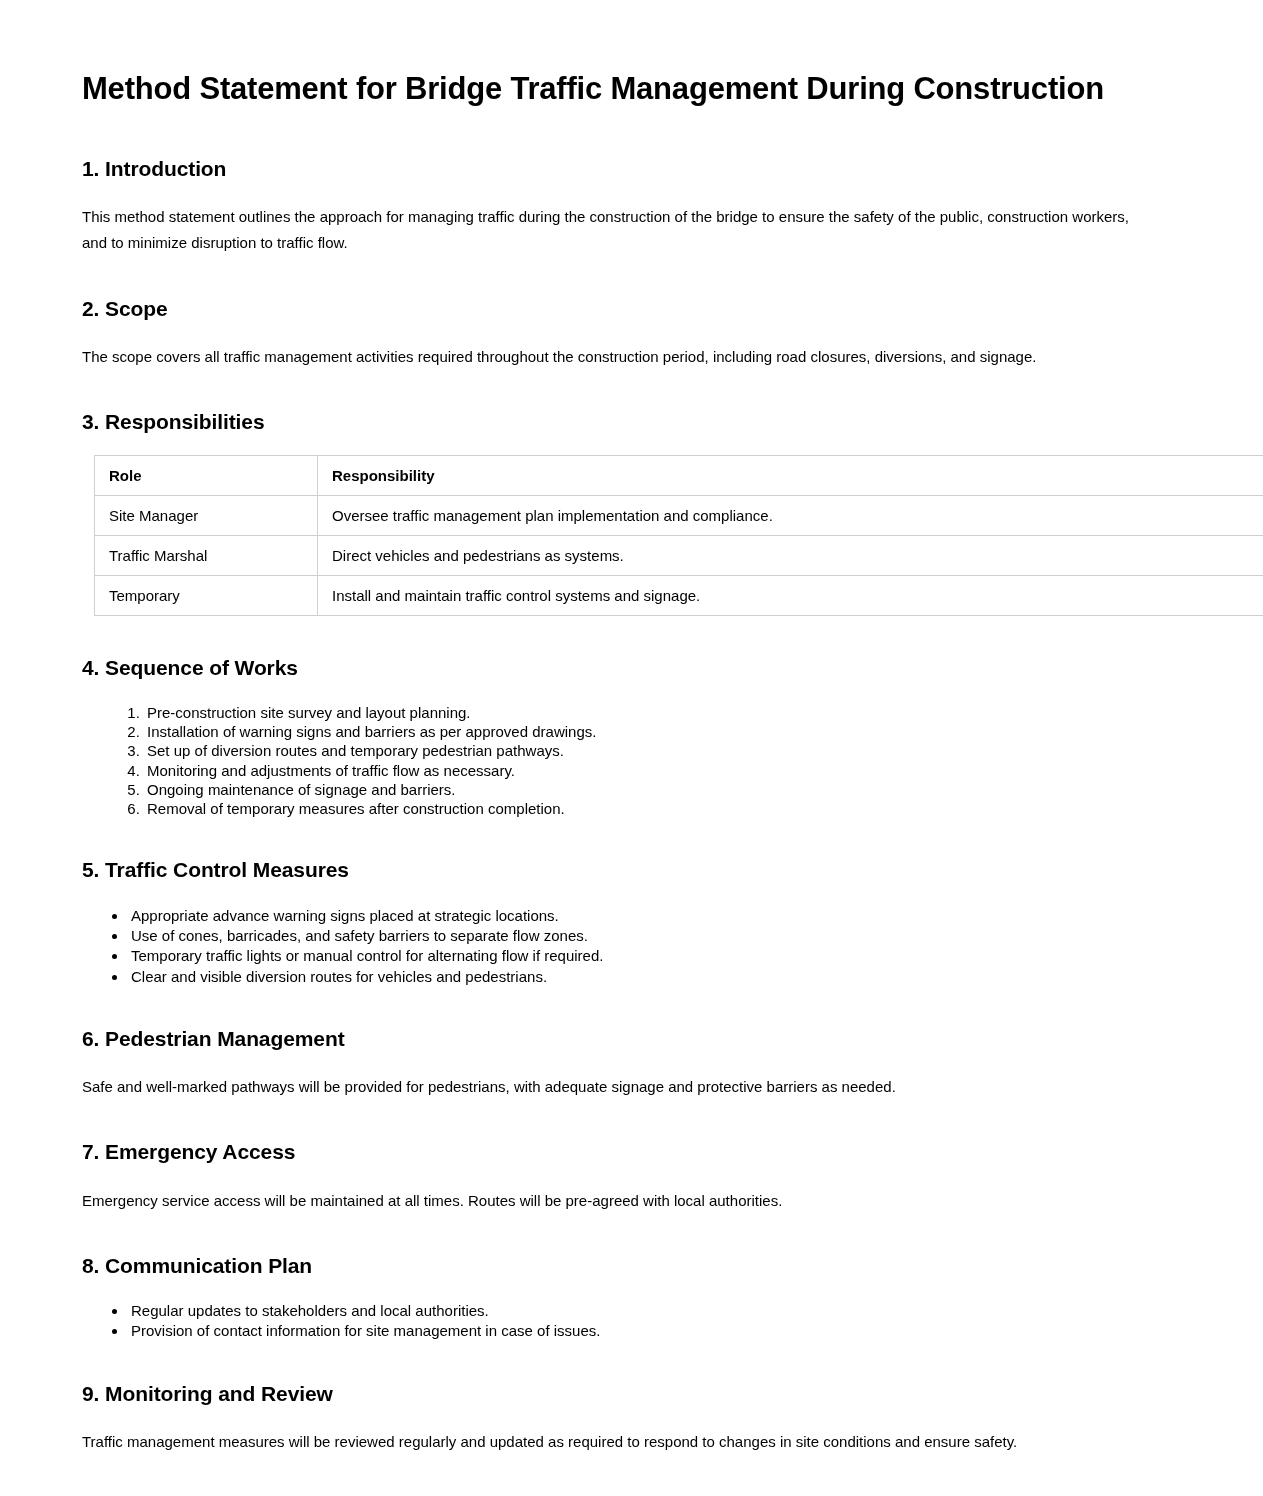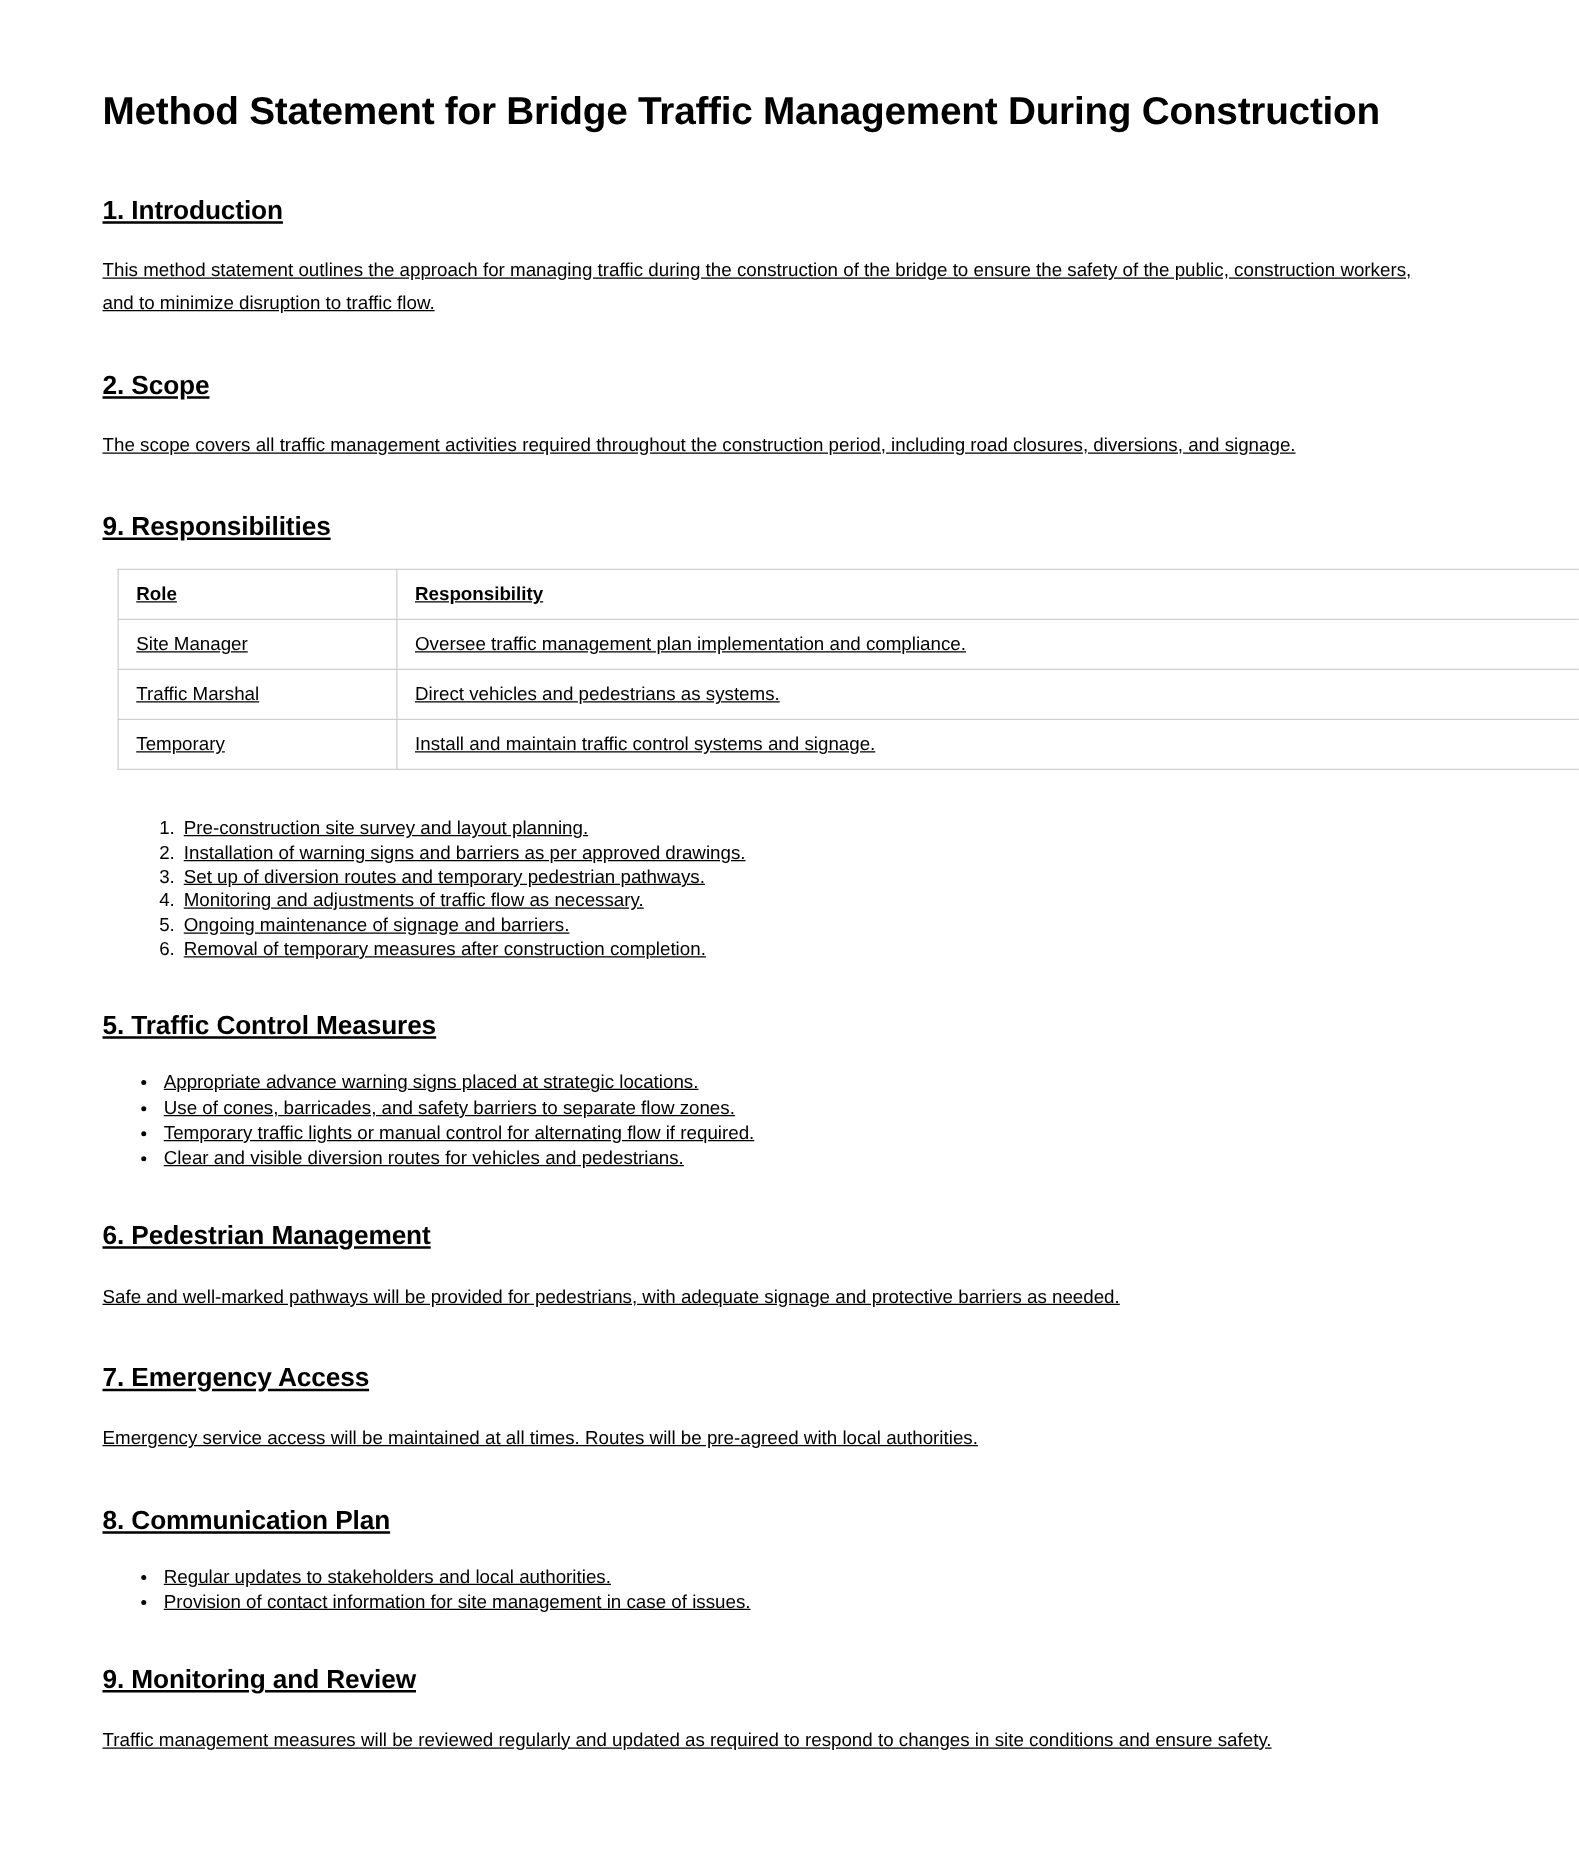--- a/index.html
+++ b/index.html
@@ -30,21 +30,20 @@
   }
   h2.section-heading {
     font-size: 21px;
     font-weight: bold;
     line-height: 1.3;
     margin: 0 0 22px 0;
     letter-spacing: -0.1px;
   }
   .section {
     margin: 0 0 38px 0;
-    text-decoration: underline;
   }
   .section:last-child {
     margin-bottom: 0;
   }
   p.body-text {
     font-size: 15px;
     line-height: 1.75;
     margin: 0;
     max-width: 1070px;
   }
@@ -103,21 +102,21 @@
     <h2 class="section-heading">1. Introduction</h2>
     <p class="body-text">This method statement outlines the approach for managing traffic during the construction of the bridge to ensure the safety of the public, construction workers, and to minimize disruption to traffic flow.</p>
   </div>
 
   <div class="section">
     <h2 class="section-heading">2. Scope</h2>
     <p class="body-text">The scope covers all traffic management activities required throughout the construction period, including road closures, diversions, and signage.</p>
   </div>
 
   <div class="section">
-    <h2 class="section-heading">9. Responsibilities</h2>
+    <h2 class="section-heading">3. Responsibilities</h2>
     <div class="sec-table-wrap">
       <table class="resp-table">
         <colgroup>
           <col class="col-role">
           <col>
         </colgroup>
         <thead>
           <tr>
             <th>Role</th>
             <th>Responsibility</th>
@@ -135,20 +134,21 @@
           <tr>
             <td>Temporary</td>
             <td>Install and maintain traffic control systems and signage.</td>
           </tr>
         </tbody>
       </table>
     </div>
   </div>
 
   <div class="section">
+    <h2 class="section-heading">4. Sequence of Works</h2>
     <ol class="seq-list">
       <li>Pre-construction site survey and layout planning.</li>
       <li>Installation of warning signs and barriers as per approved drawings.</li>
       <li>Set up of diversion routes and temporary pedestrian pathways.</li>
       <li>Monitoring and adjustments of traffic flow as necessary.</li>
       <li>Ongoing maintenance of signage and barriers.</li>
       <li>Removal of temporary measures after construction completion.</li>
     </ol>
   </div>
 

